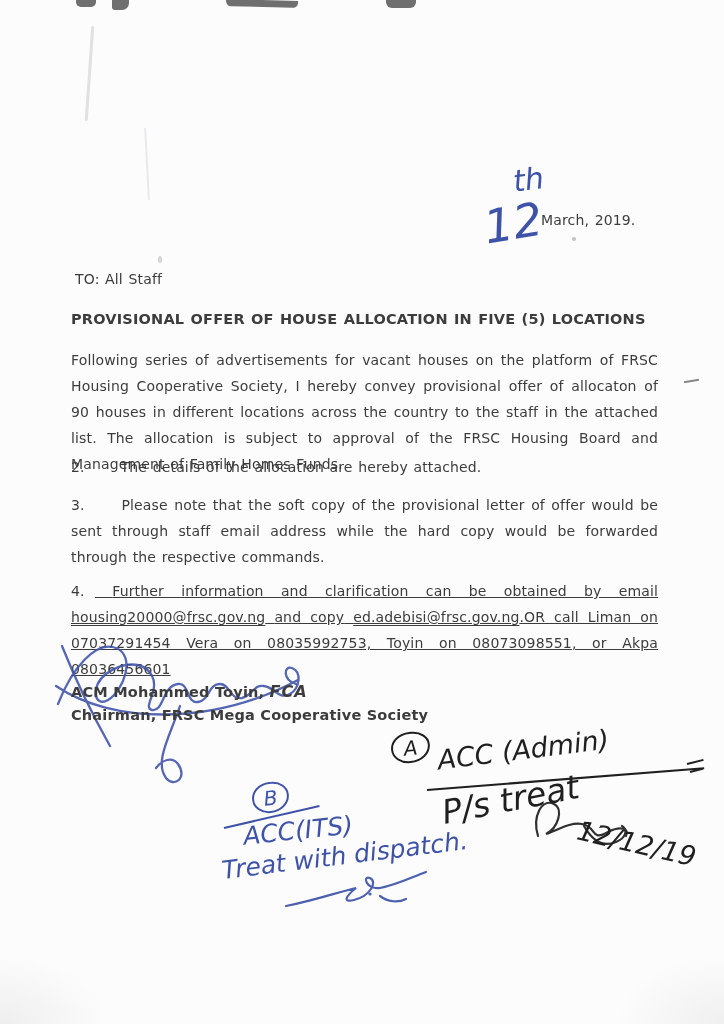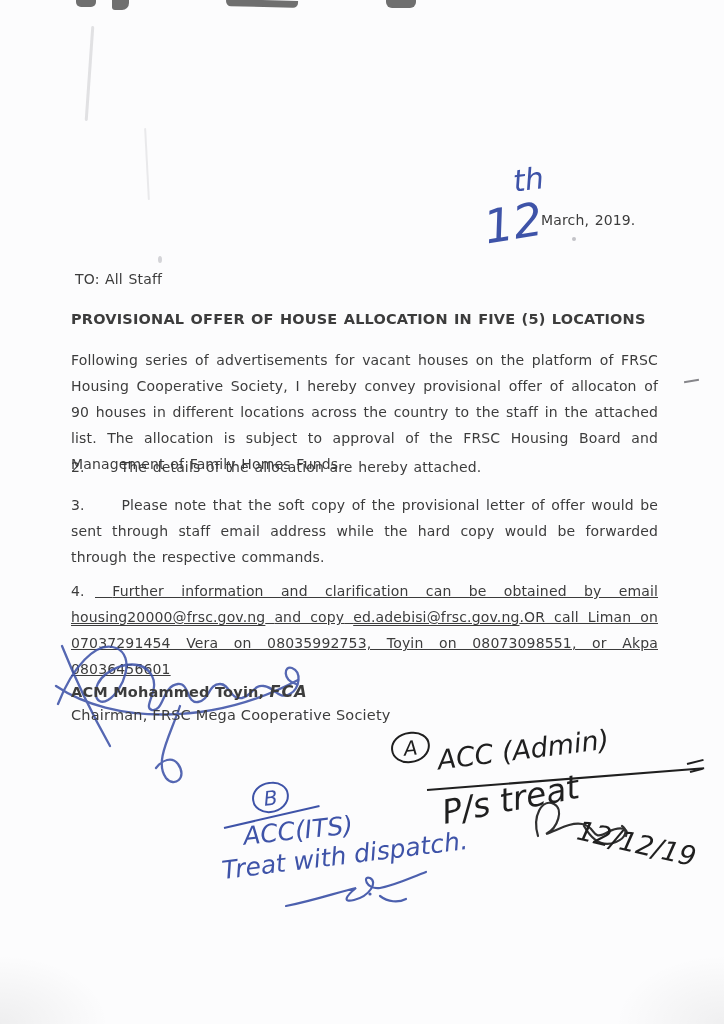--- a/index.html
+++ b/index.html
@@ -26,21 +26,21 @@
   .para{position:absolute;left:71px;width:587px;text-align:justify;}
   .p1{top:347px;}
   .p2{top:454px;text-align:left;}
   .p3{top:492px;}
   .p4{top:578px;text-decoration:underline;}
   .num{display:inline-block;width:44px;}
   .num4{width:24px;}
   .email{text-decoration:underline;text-underline-offset:3px;}
   .name-line{position:absolute;left:71px;top:682px;font-weight:bold;font-size:14.5px;letter-spacing:.2px;}
   .fca{font-style:italic;font-weight:bold;font-size:16px;letter-spacing:1px;}
-  .role-line{position:absolute;left:71px;top:707px;font-weight:normal;font-size:14.5px;letter-spacing:.2px;}
+  .role-line{position:absolute;left:71px;top:707px;font-weight:bold;font-size:14.5px;letter-spacing:.2px;}
 
   
   .hand{position:absolute;font-family:"DejaVu Sans",sans-serif;font-style:italic;white-space:nowrap;}
   .ink-blue{color:var(--ink-blue,#3e53a8);}
   .ink-black{color:var(--ink-black,#1f1f1f);}
   .hand-day{left:484px;top:196px;font-size:46px;transform:rotate(-9deg);}
   .hand-ordinal{left:513px;top:162px;font-size:30px;transform:rotate(-7deg);}
 
   .sig-svg{position:absolute;}
   .sig-main{left:52px;top:628px;}

